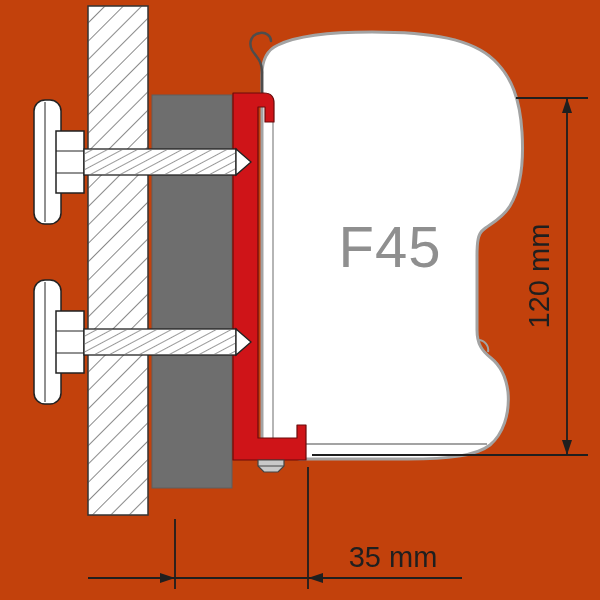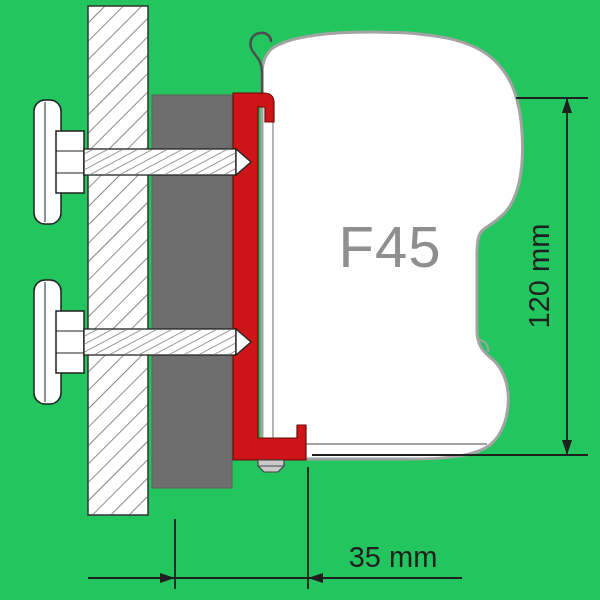--- a/index.html
+++ b/index.html
@@ -8,21 +8,21 @@
     background: #ffffff;
     width: 600px;
     height: 600px;
     overflow: hidden;
     font-family: "Liberation Sans", sans-serif;
   }
   #stage {
     width: 600px;
     height: 600px;
     position: relative;
-    background: #22c55e;
+    background: #c2410c;
   }
   svg text {
     font-family: "Liberation Sans", sans-serif;
   }
   .dim-text {
     font-size: 29px;
     font-weight: 400;
   }
   .product-text {
     font-size: 58px;

